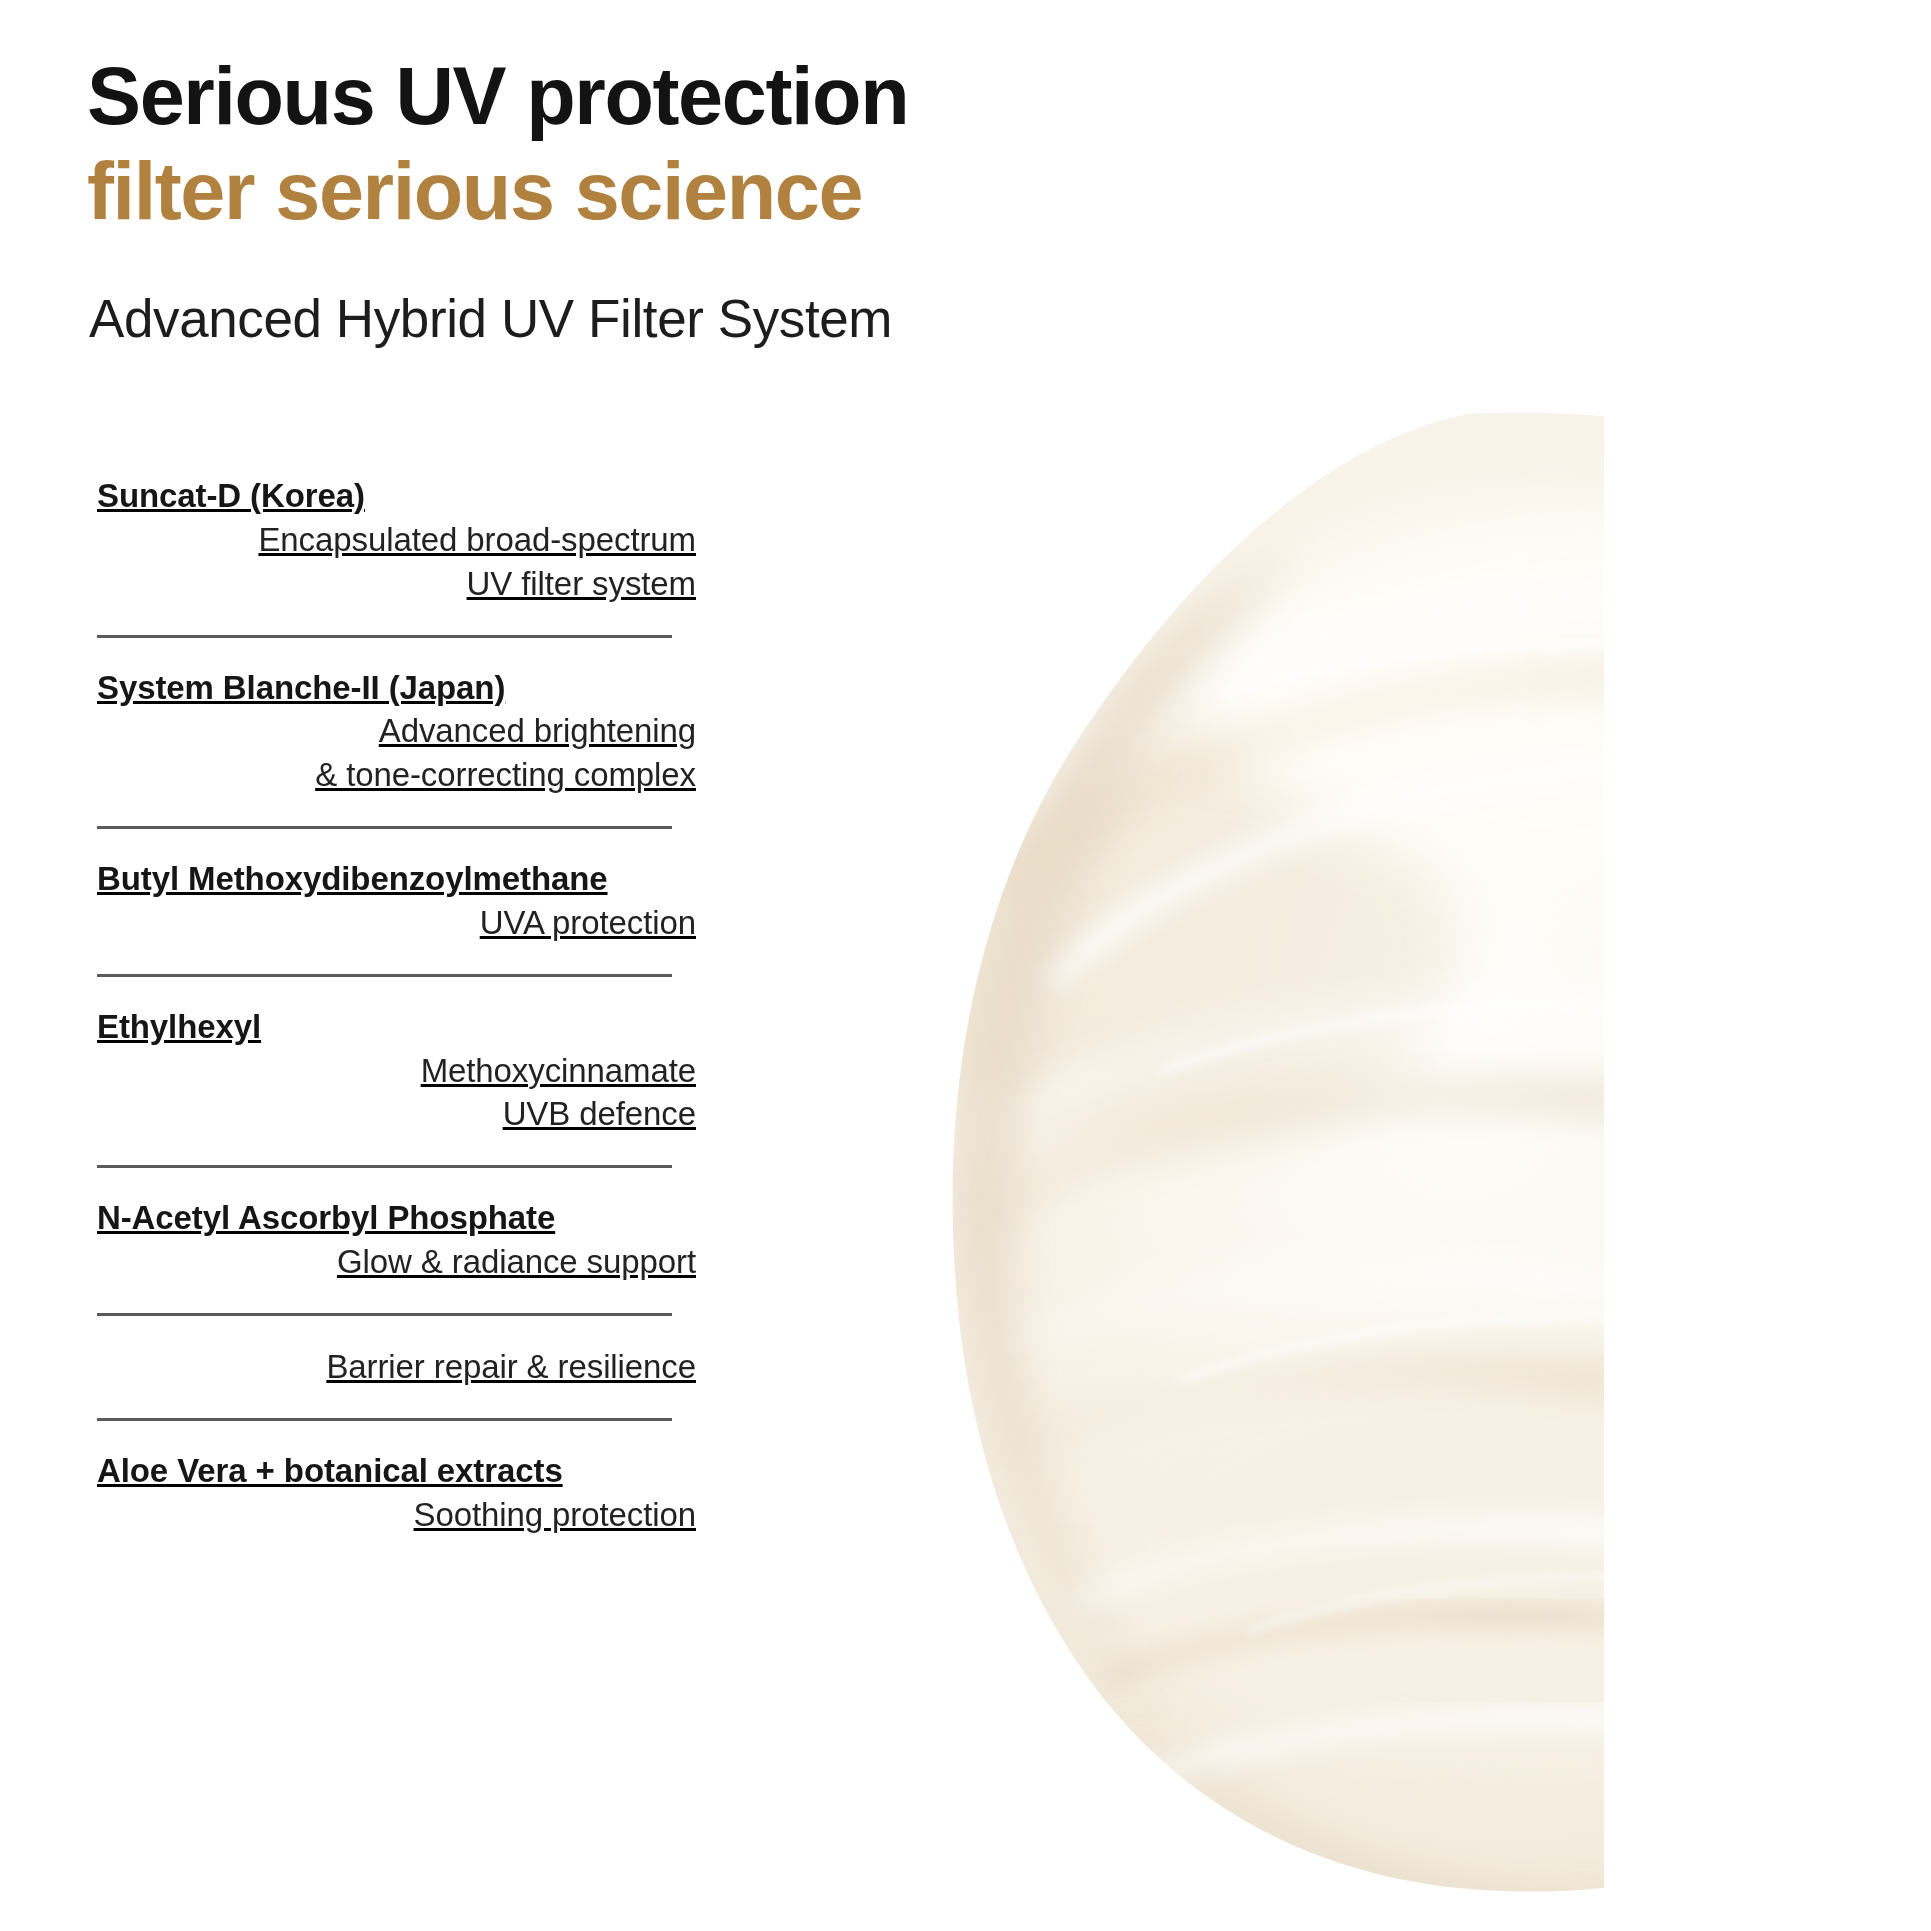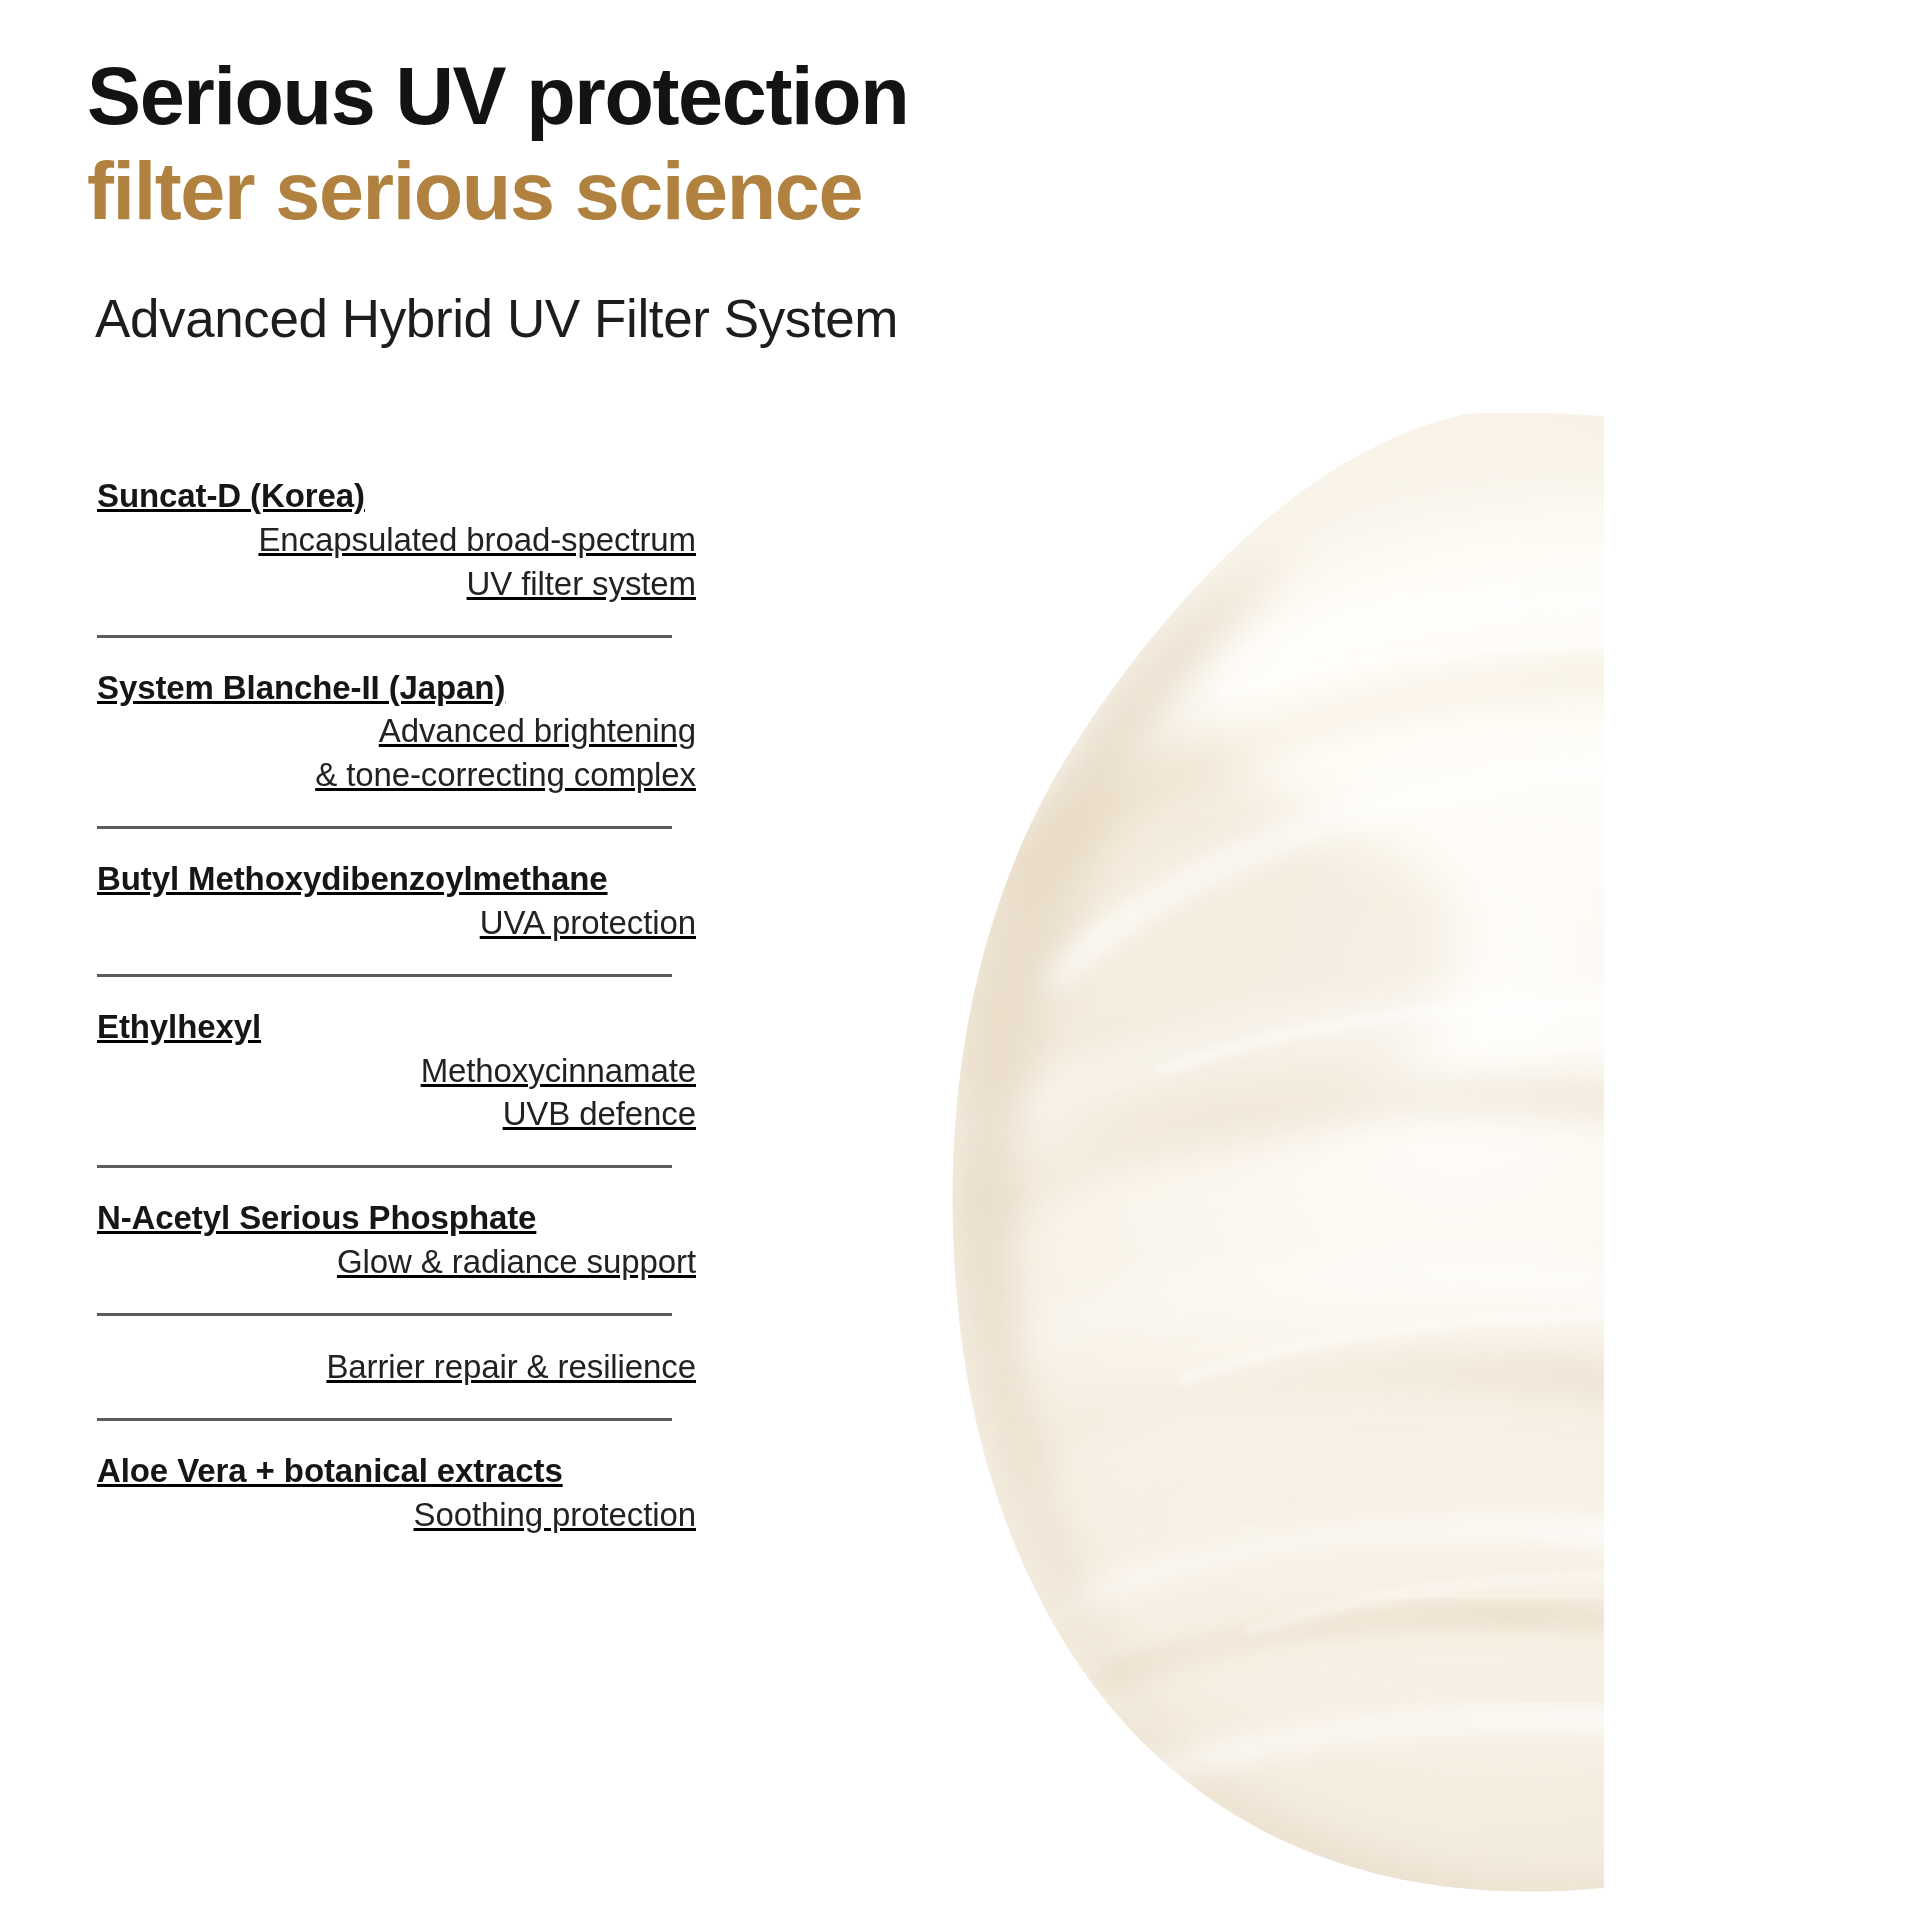--- a/index.html
+++ b/index.html
@@ -56,21 +56,21 @@
     font-weight: 700;
     letter-spacing: -1.4px;
     line-height: 1.12;
     color: #b0813f;
     white-space: nowrap;
     margin-top: 5.8px;
   }
 
   .subhead {
     position: absolute;
-    left: 95px;
+    left: 89px;
     top: 288px;
     font-family: "Liberation Sans", sans-serif;
     font-size: 53px;
     font-weight: 400;
     letter-spacing: -0.4px;
     color: #1d1d1d;
     white-space: nowrap;
   }
 
   
@@ -246,21 +246,21 @@
       <div class="item-gap-bot"></div>
       <div class="ingredient-item">
         <div class="ingredient-name">Ethylhexyl</div>
         <div class="ingredient-desc">Methoxycinnamate
 UVB defence</div>
       </div>
       <div class="item-gap-top"></div>
       <div class="divider"></div>
       <div class="item-gap-bot"></div>
       <div class="ingredient-item">
-        <div class="ingredient-name">N-Acetyl Serious Phosphate</div>
+        <div class="ingredient-name">N-Acetyl Ascorbyl Phosphate</div>
         <div class="ingredient-desc">Glow &amp; radiance support</div>
       </div>
       <div class="item-gap-top"></div>
       <div class="divider"></div>
       <div class="item-gap-bot"></div>
       <div class="ingredient-item">
         <div class="ingredient-desc">Barrier repair &amp; resilience</div>
       </div>
       <div class="item-gap-top"></div>
       <div class="divider"></div>

